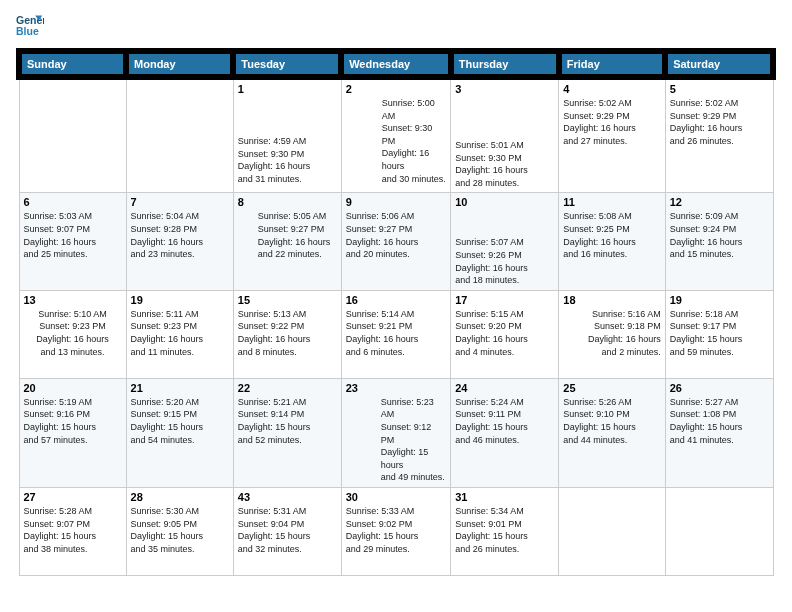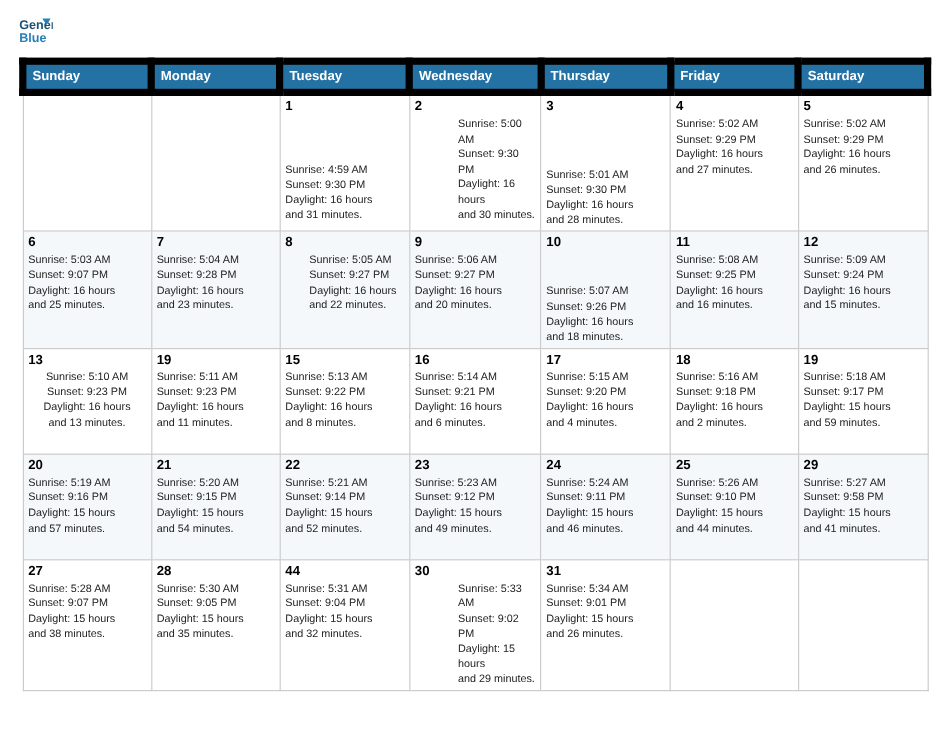--- a/index.html
+++ b/index.html
@@ -236,21 +236,21 @@
           </td>
           <td>
             <div class="day-number">17</div>
             <div class="day-info" style="white-space: pre-line;">Sunrise: 5:15 AM
 Sunset: 9:20 PM
 Daylight: 16 hours
 and 4 minutes.</div>
           </td>
           <td>
             <div class="day-number">18</div>
-            <div class="day-info" style="white-space: pre-line;">Sunrise: 5:16 AM
+            <div class="day-info" style="white-space: pre-line; text-align: right;">Sunrise: 5:16 AM
 Sunset: 9:18 PM
 Daylight: 16 hours
 and 2 minutes.</div>
           </td>
           <td>
             <div class="day-number">19</div>
             <div class="day-info" style="white-space: pre-line;">Sunrise: 5:18 AM
 Sunset: 9:17 PM
 Daylight: 15 hours
 and 59 minutes.</div>
@@ -273,72 +273,72 @@
           </td>
           <td>
             <div class="day-number">22</div>
             <div class="day-info" style="white-space: pre-line;">Sunrise: 5:21 AM
 Sunset: 9:14 PM
 Daylight: 15 hours
 and 52 minutes.</div>
           </td>
           <td>
             <div class="day-number">23</div>
-            <div class="day-info" style="white-space: pre-line;">Sunrise: 5:23 AM
+            <div class="day-info" style="white-space: pre-line; margin-left: 35px;">Sunrise: 5:23 AM
 Sunset: 9:12 PM
 Daylight: 15 hours
 and 49 minutes.</div>
           </td>
           <td>
             <div class="day-number">24</div>
             <div class="day-info" style="white-space: pre-line;">Sunrise: 5:24 AM
 Sunset: 9:11 PM
 Daylight: 15 hours
 and 46 minutes.</div>
           </td>
           <td>
             <div class="day-number">25</div>
             <div class="day-info" style="white-space: pre-line;">Sunrise: 5:26 AM
 Sunset: 9:10 PM
 Daylight: 15 hours
 and 44 minutes.</div>
           </td>
           <td>
-            <div class="day-number">29</div>
+            <div class="day-number">26</div>
             <div class="day-info" style="white-space: pre-line;">Sunrise: 5:27 AM
-Sunset: 9:58 PM
+Sunset: 1:08 PM
 Daylight: 15 hours
 and 41 minutes.</div>
           </td>
         </tr>
         <tr>
           <td>
             <div class="day-number">27</div>
             <div class="day-info" style="white-space: pre-line;">Sunrise: 5:28 AM
 Sunset: 9:07 PM
 Daylight: 15 hours
 and 38 minutes.</div>
           </td>
           <td>
             <div class="day-number">28</div>
             <div class="day-info" style="white-space: pre-line;">Sunrise: 5:30 AM
 Sunset: 9:05 PM
 Daylight: 15 hours
 and 35 minutes.</div>
           </td>
           <td>
-            <div class="day-number">44</div>
+            <div class="day-number">43</div>
             <div class="day-info" style="white-space: pre-line;">Sunrise: 5:31 AM
 Sunset: 9:04 PM
 Daylight: 15 hours
 and 32 minutes.</div>
           </td>
           <td>
             <div class="day-number">30</div>
-            <div class="day-info" style="white-space: pre-line; margin-left: 36px;">Sunrise: 5:33 AM
+            <div class="day-info" style="white-space: pre-line;">Sunrise: 5:33 AM
 Sunset: 9:02 PM
 Daylight: 15 hours
 and 29 minutes.</div>
           </td>
           <td>
             <div class="day-number">31</div>
             <div class="day-info" style="white-space: pre-line;">Sunrise: 5:34 AM
 Sunset: 9:01 PM
 Daylight: 15 hours
 and 26 minutes.</div>

